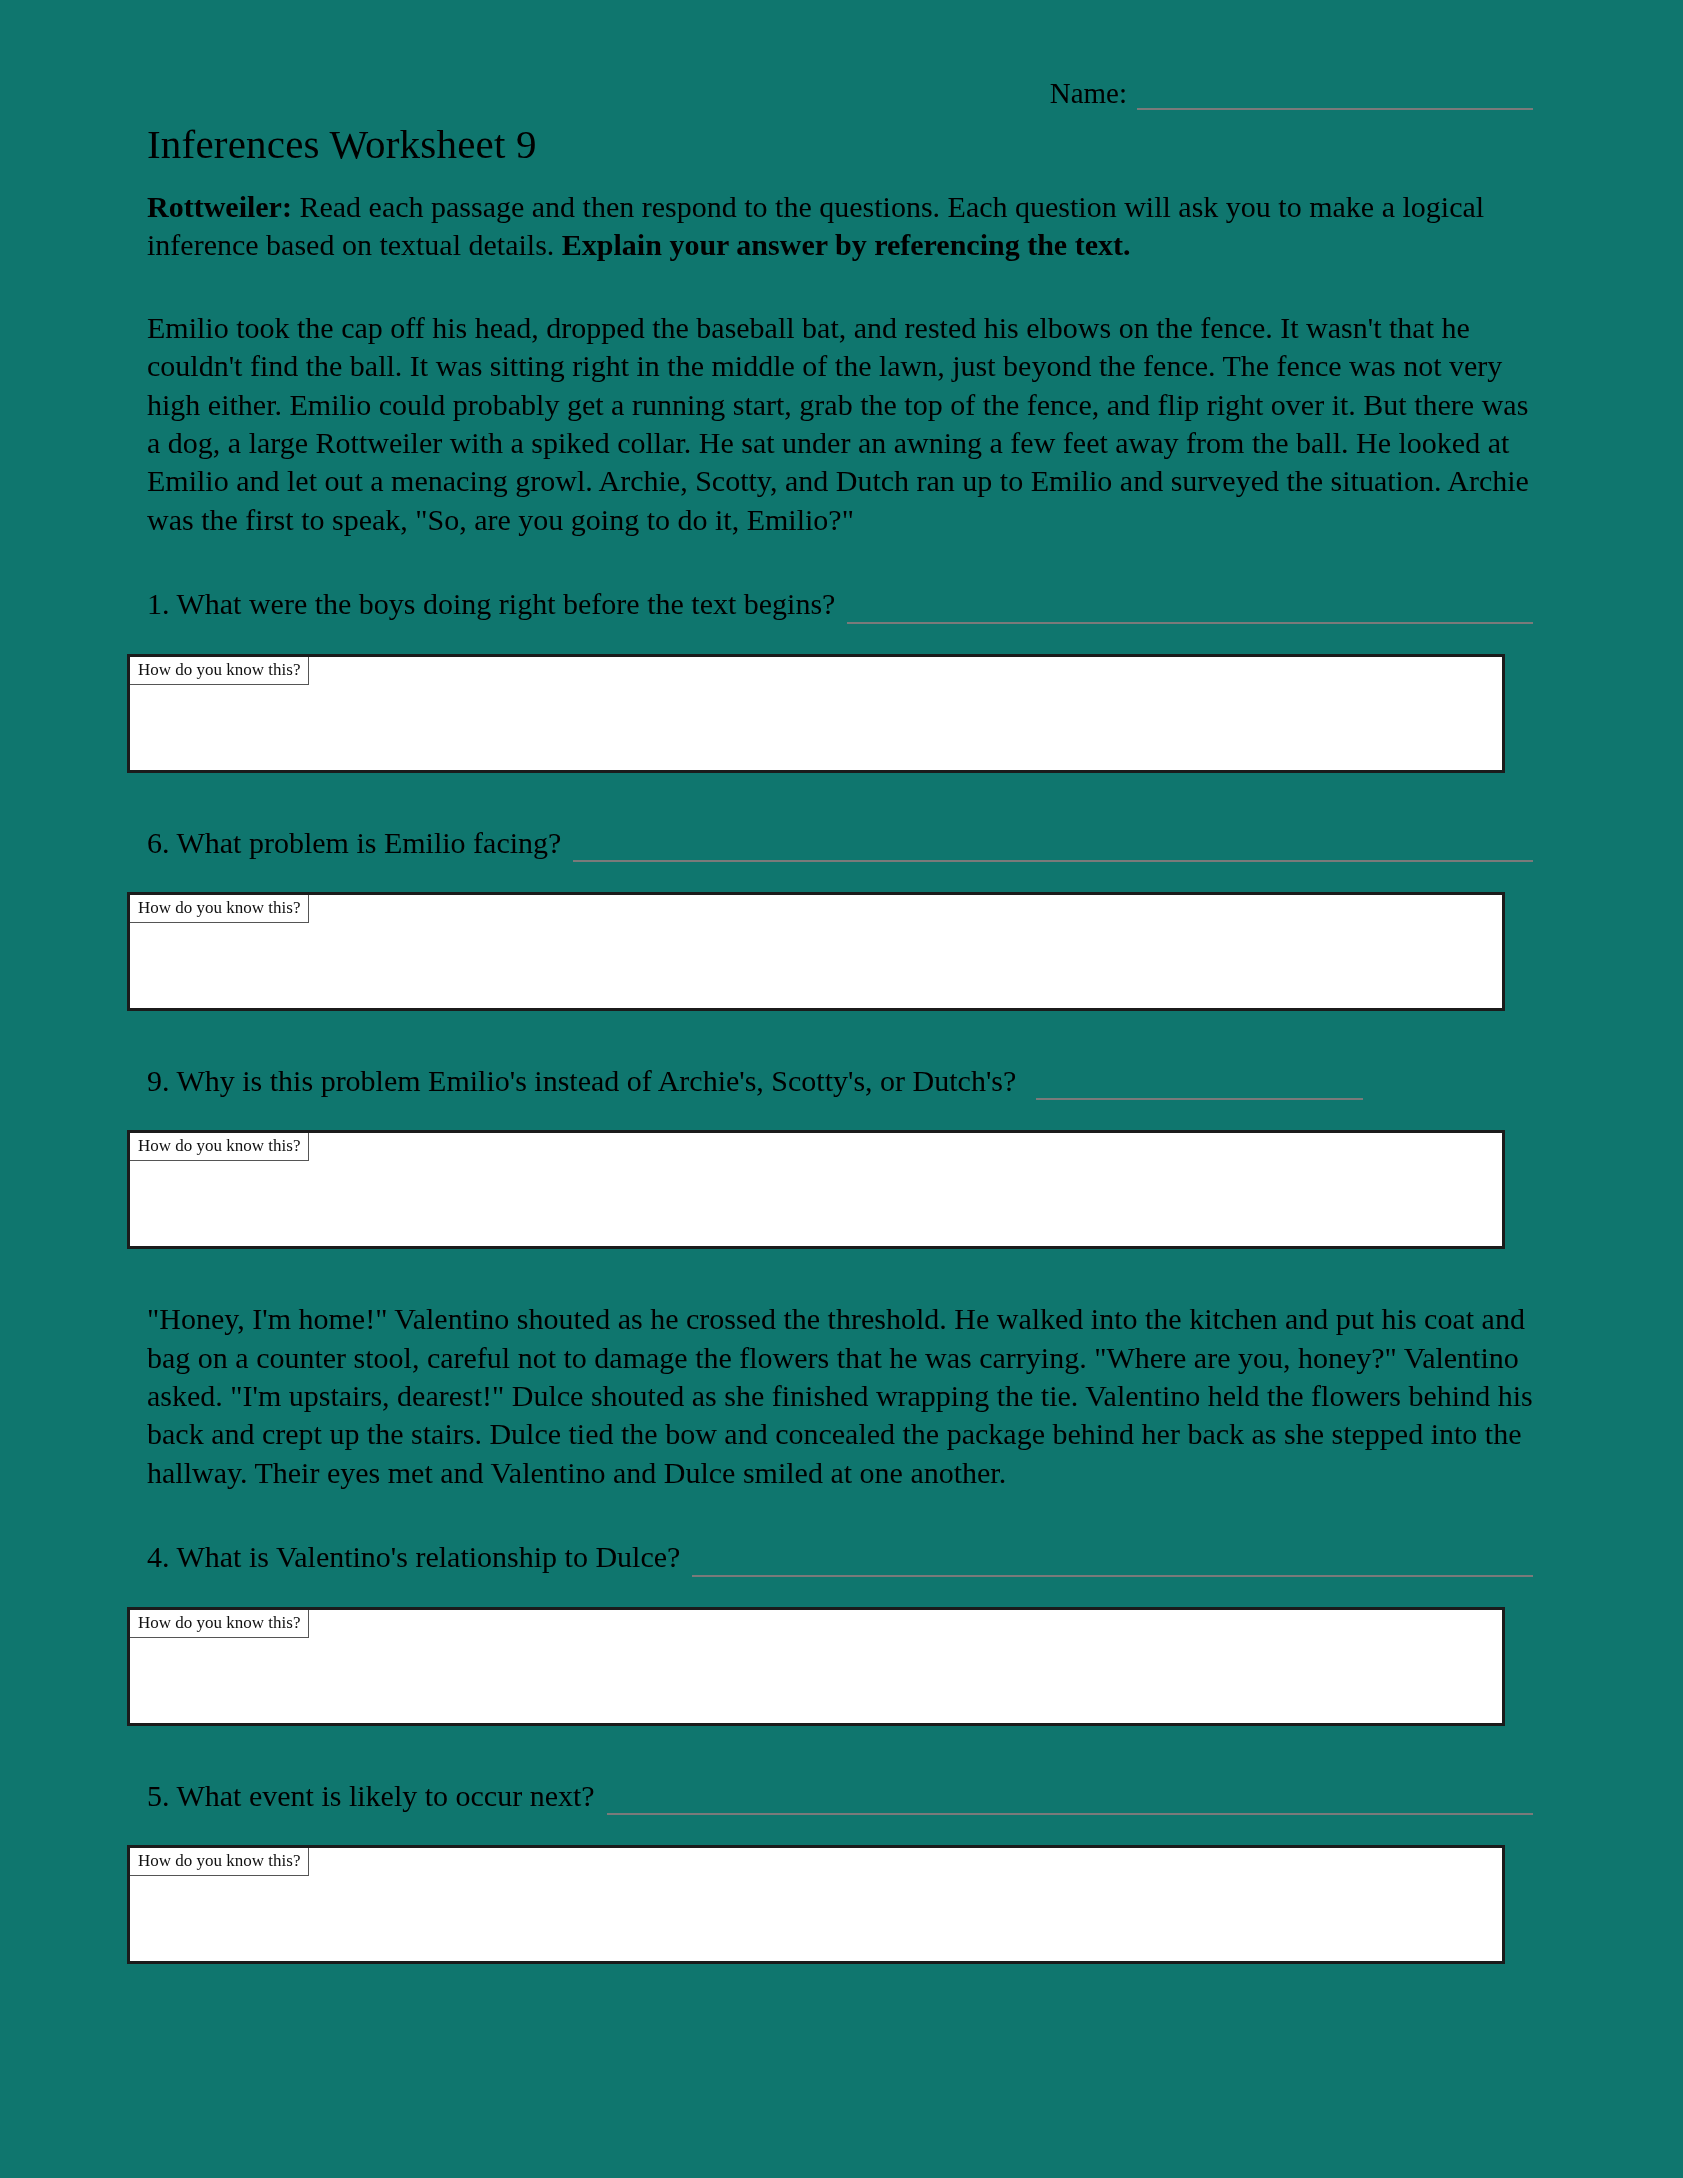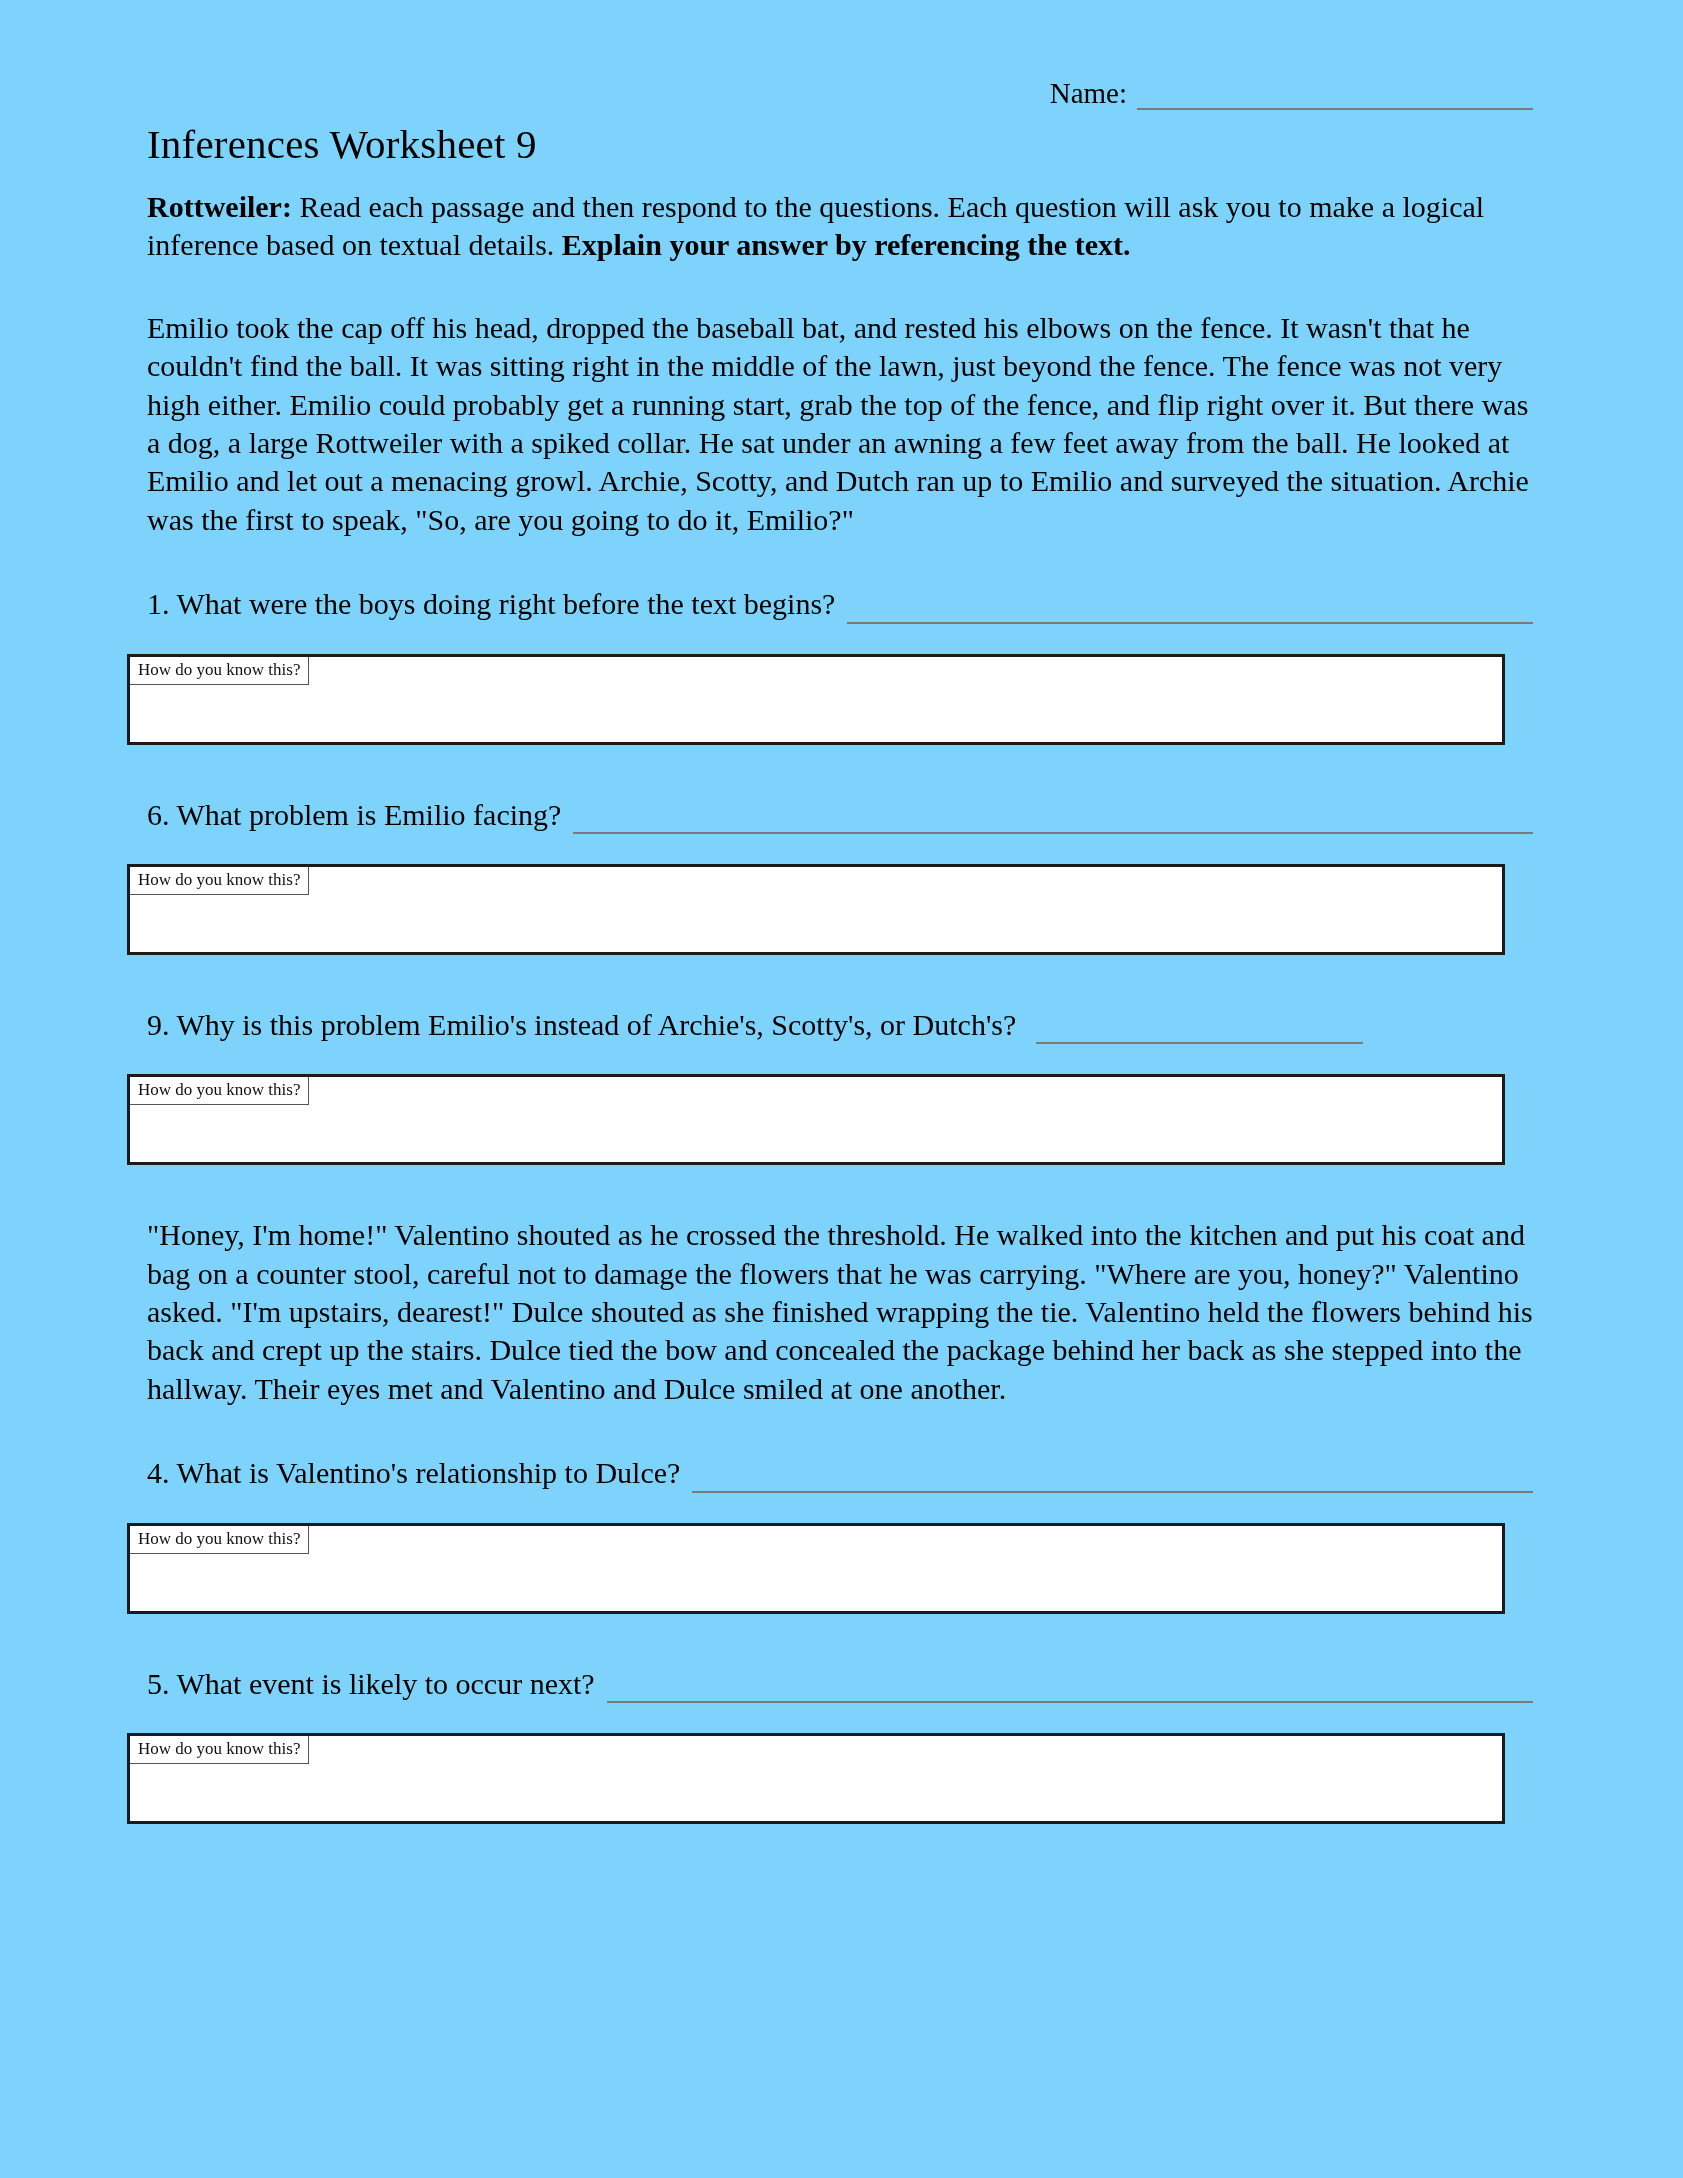--- a/index.html
+++ b/index.html
@@ -6,21 +6,21 @@
   html, body { background: #ffffff; }
   body {
     font-family: "Liberation Serif", "DejaVu Serif", serif;
     color: #000;
   }
   .page {
     position: relative;
     width: 1683px;
     height: 2178px;
     margin: 0 auto;
-    background: #7dd3fc;
+    background: #0f766e;
     padding: 77px 150px 40px 147px;
     overflow: hidden;
   }
   .name-row {
     display: flex;
     align-items: flex-end;
     justify-content: flex-end;
     font-size: 29px;
     margin-bottom: 10px;
   }
@@ -59,21 +59,21 @@
   .question-line .qtext { white-space: pre-wrap; }
   .answer-line {
     flex: 1;
     border-bottom: 2px solid #7a7a7a;
     height: 1.05em;
     margin-left: 12px;
     min-width: 119px;
   }
   .answer-box {
     border: 3px solid #1b1b1b;
-    height: 91px;
+    height: 119px;
     margin-left: -20px;
     margin-right: 28px;
     margin-bottom: 51px;
     background: #fff;
   }
   .box-label {
     display: inline-block;
     font-size: 17px;
     padding: 3px 8px 4px 8px;
     border-right: 1px solid #555;

